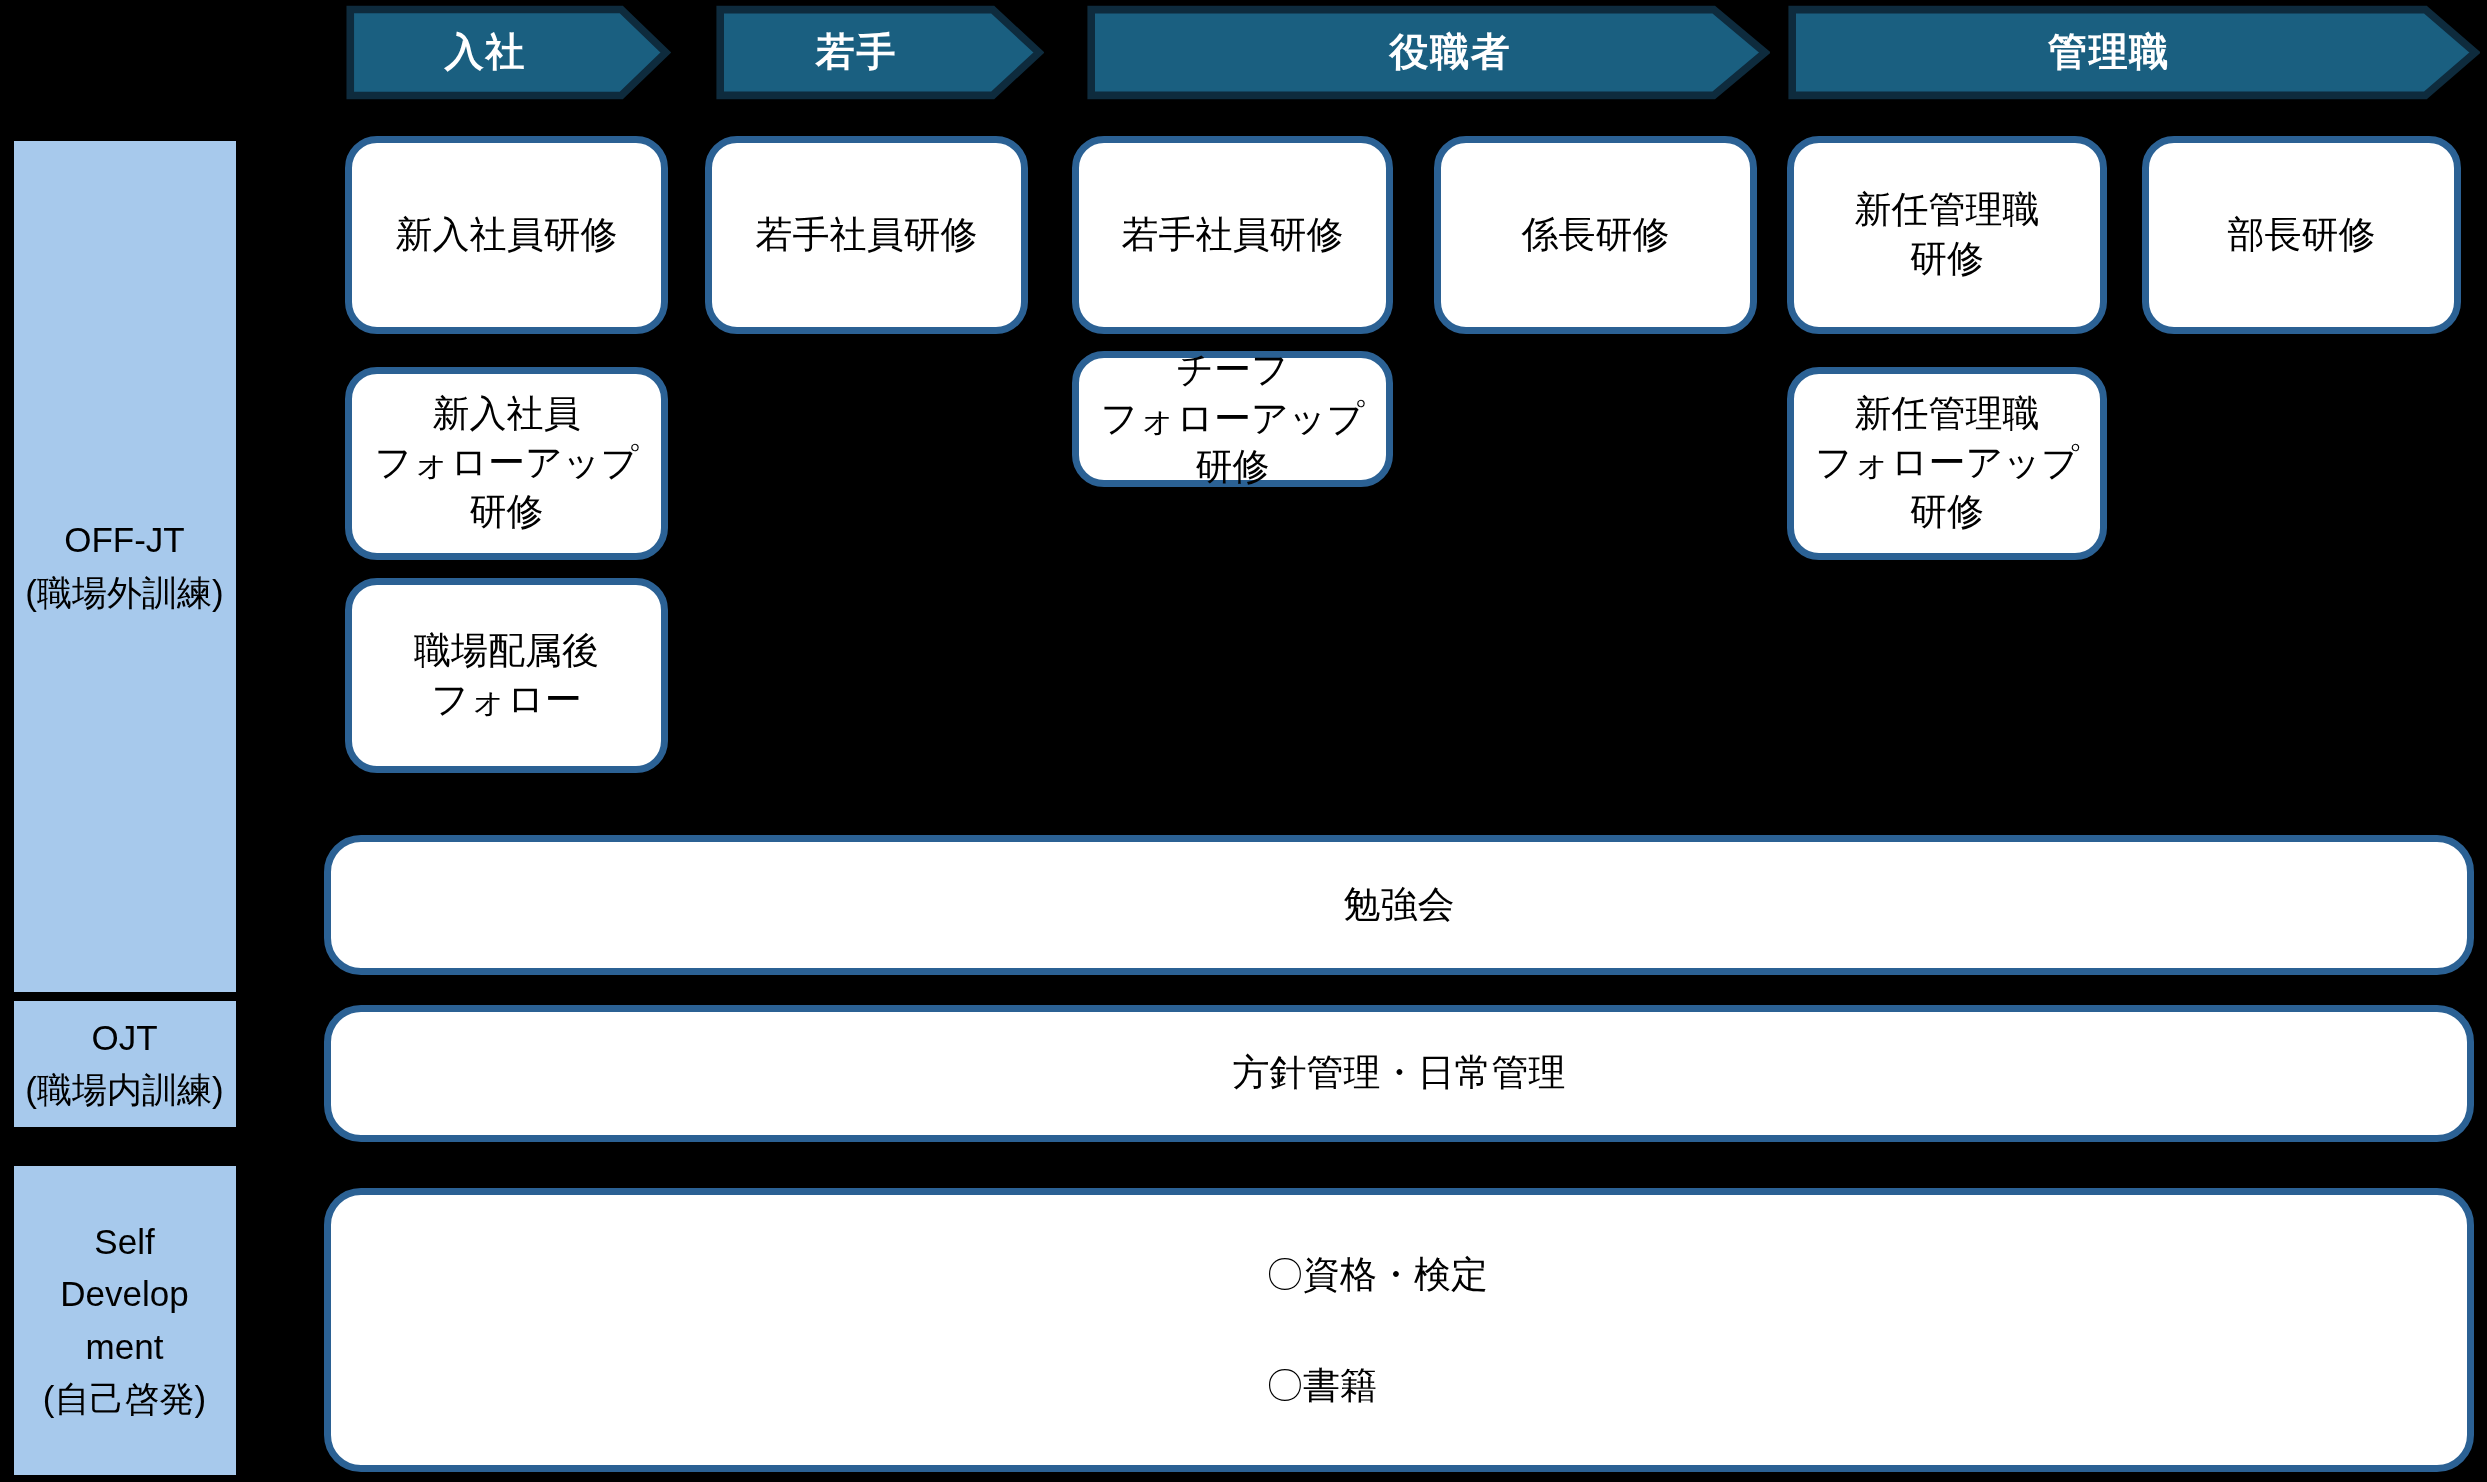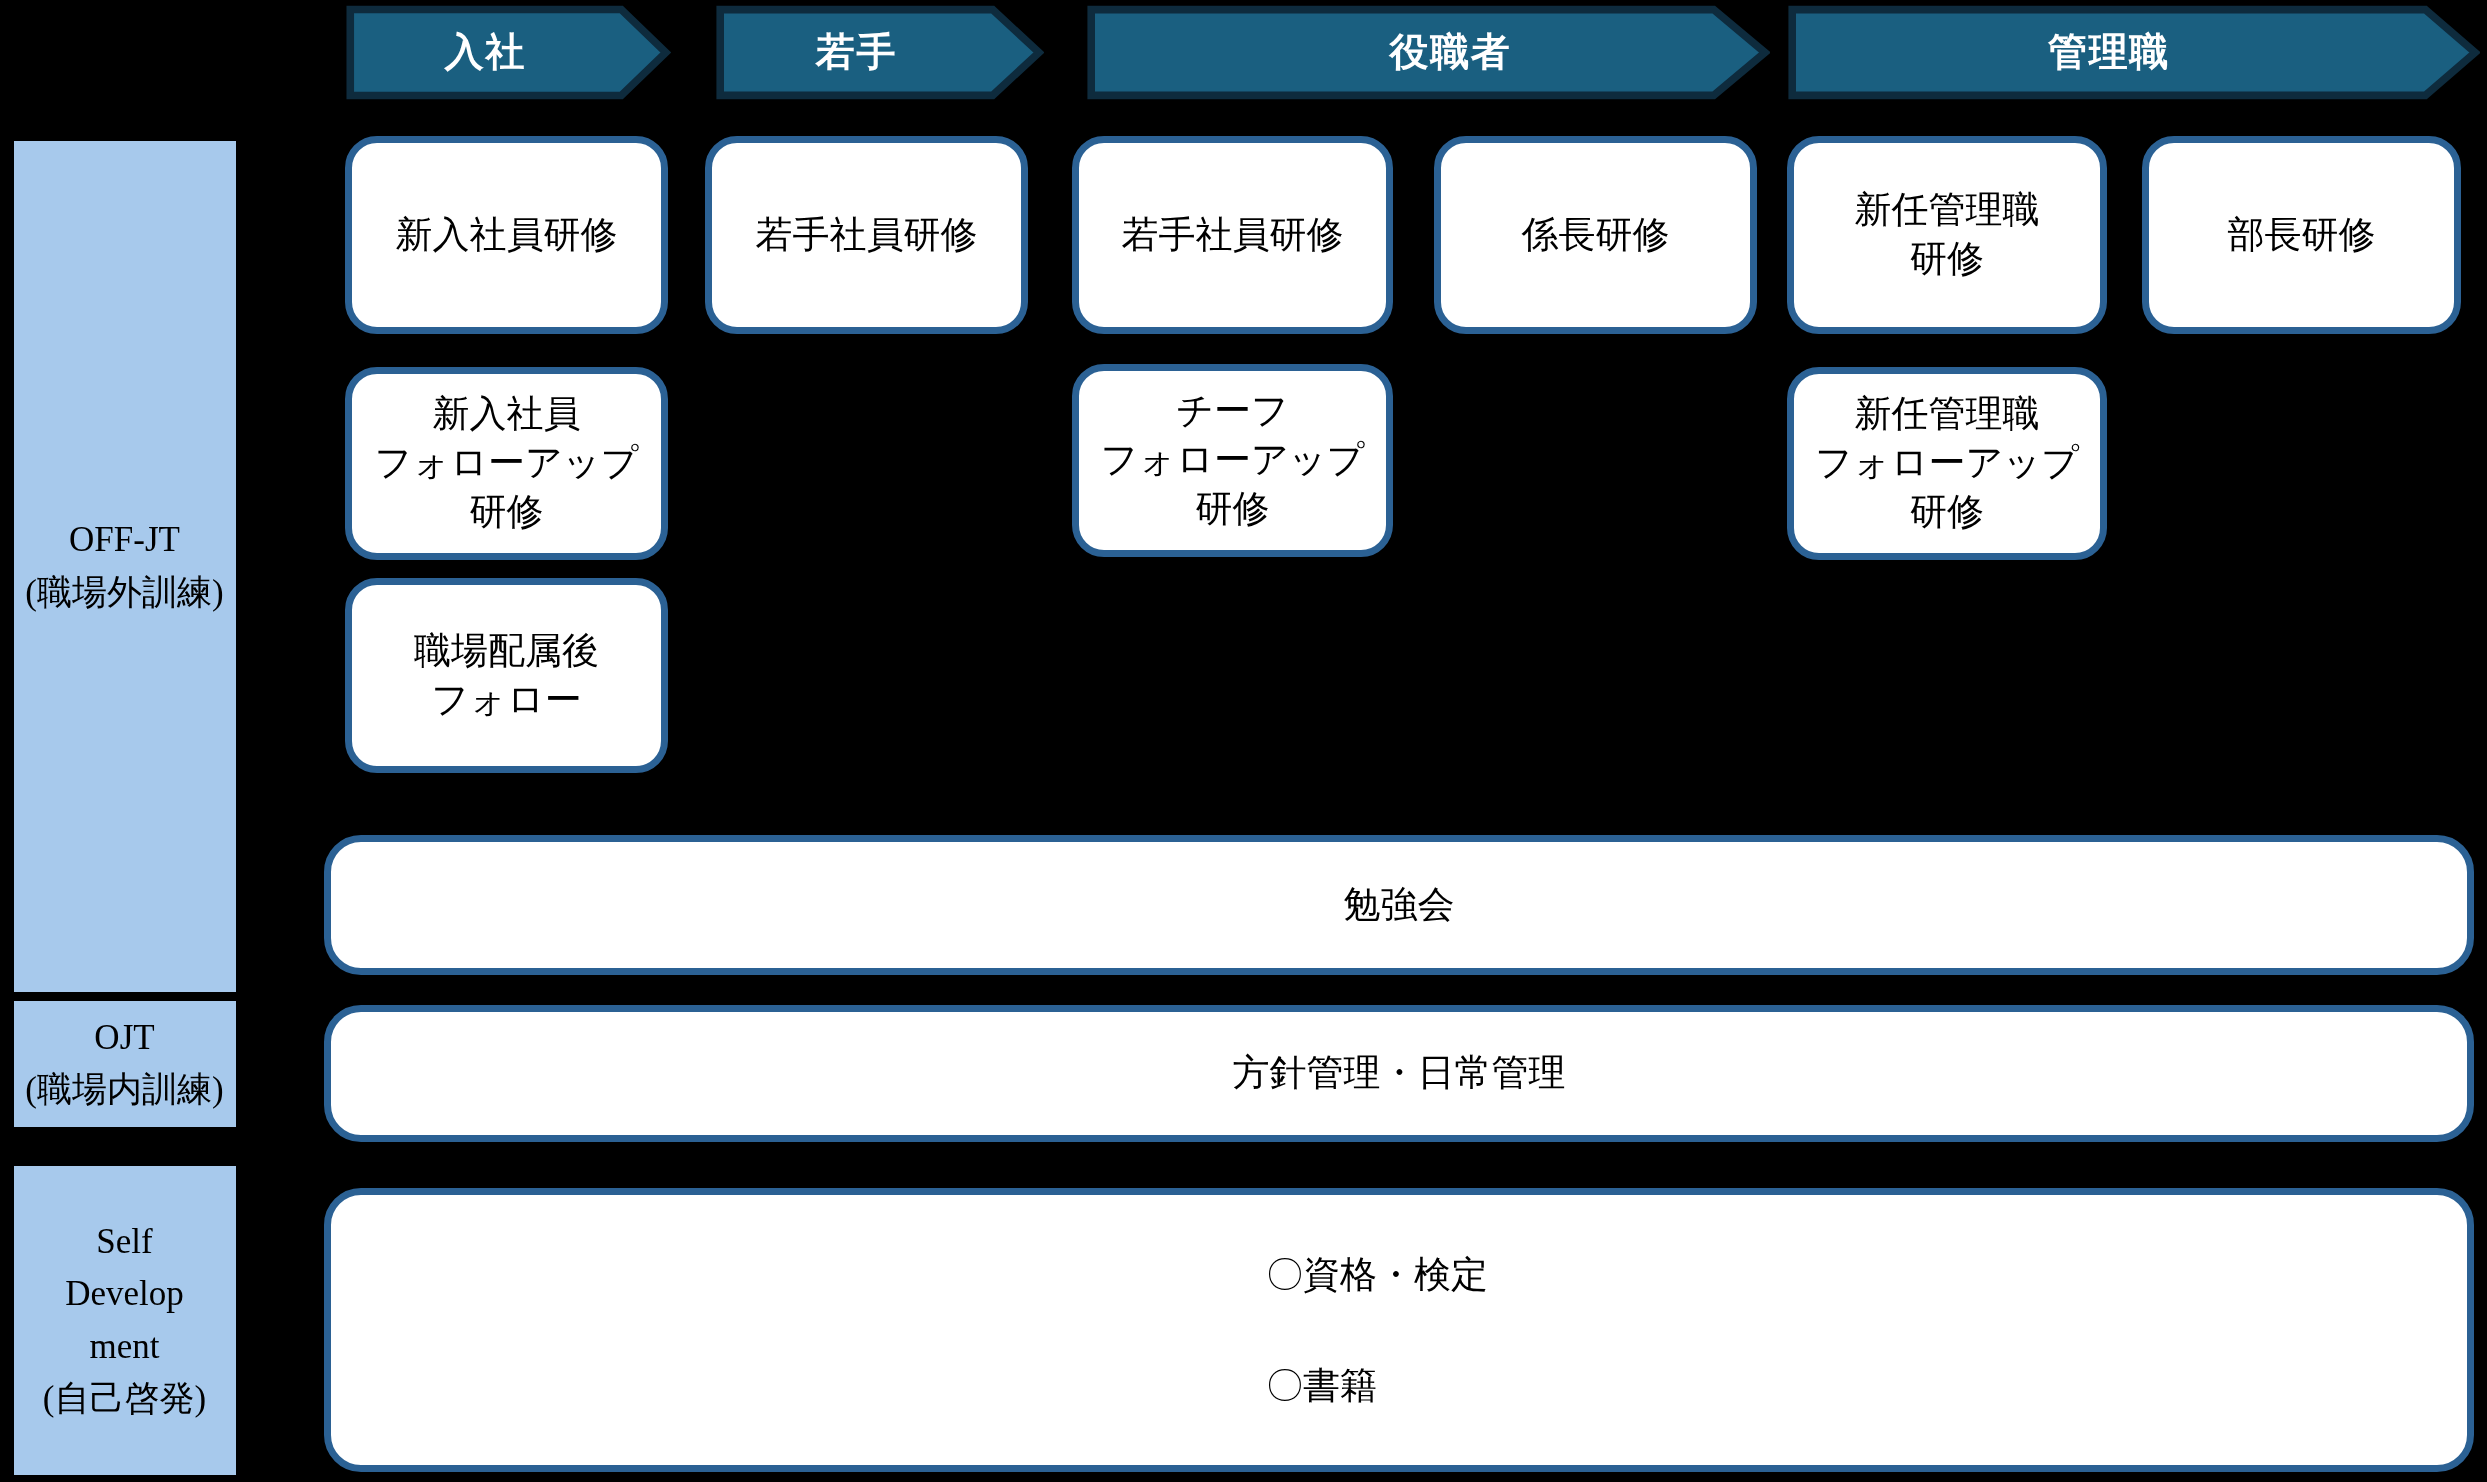--- a/index.html
+++ b/index.html
@@ -2,21 +2,21 @@
 <html style="font-size:13.5px"><head>
 <meta charset="utf-8">
 <style>
   html, body { margin: 0; padding: 0; background: #000; }
   #page {
     position: relative;
     width: 2487px;
     height: 1482px;
     background: #000000;
     overflow: hidden;
-    font-family: Liberation Serif, serif;
+    font-family: Liberation Sans, sans-serif;
     color: #000;
   }
   
   .cell {
     position: absolute;
     background: #ffffff;
     border: 7.6px solid #2b6194;
     border-radius: 32px;
     box-sizing: border-box;
     display: flex;
@@ -123,21 +123,21 @@
   <div class="cell" style="left:705px;top:136px;width:323px;height:198px;">若手社員研修</div>
   <div class="cell" style="left:1072px;top:136px;width:321px;height:198px;">若手社員研修</div>
   <div class="cell" style="left:1434px;top:136px;width:323px;height:198px;">係長研修</div>
   <div class="cell" style="left:1787px;top:136px;width:320px;height:198px;">新任管理職
 研修</div>
   <div class="cell" style="left:2142px;top:136px;width:319px;height:198px;">部長研修</div>
 
   <div class="cell" style="left:345px;top:367px;width:323px;height:193px;">新入社員
 フォローアップ
 研修</div>
-  <div class="cell" style="left:1072px;top:364px;width:321px;height:193px;">チーフ
+  <div class="cell" style="left:1072px;top:351px;width:321px;height:136px;">チーフ
 フォローアップ
 研修</div>
   <div class="cell" style="left:1787px;top:367px;width:320px;height:193px;">新任管理職
 フォローアップ
 研修</div>
 
   <div class="cell" style="left:345px;top:578px;width:323px;height:195px;">職場配属後
 フォロー</div>
 
   <div class="cell wide" style="left:324px;top:835px;width:2150px;height:140px;">勉強会</div>

